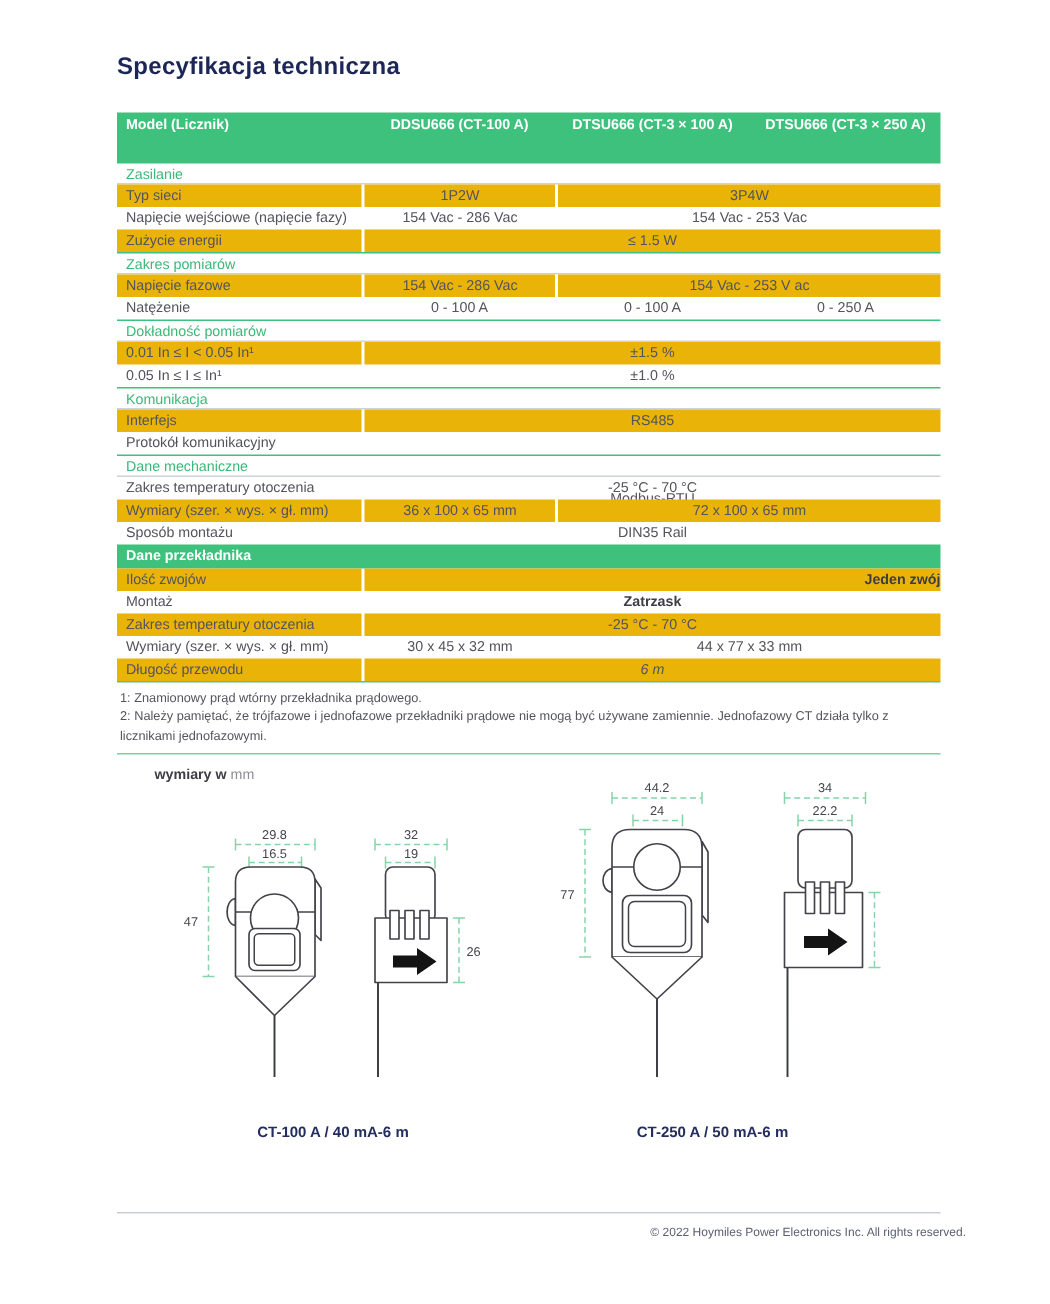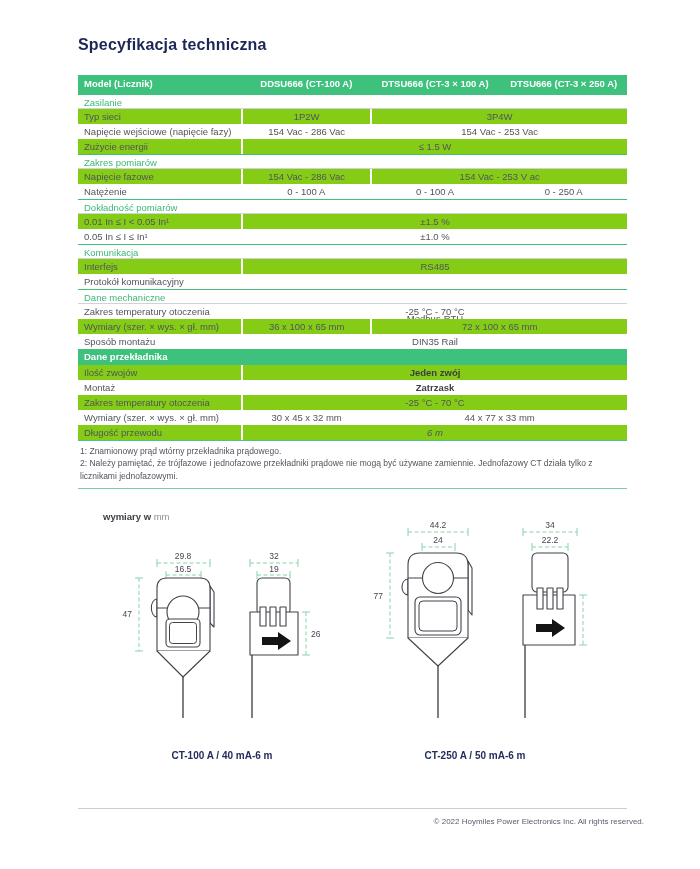--- a/index.html
+++ b/index.html
@@ -9,39 +9,39 @@
     -webkit-font-smoothing:antialiased;
   }
   .page-title{
     position:absolute;left:78px;top:36px;
     font-size:16px;font-weight:bold;color:#1d2757;letter-spacing:.2px;
   }
   
   .spec-table{position:absolute;left:78px;top:75px;width:549px;}
   .thead{
     display:flex;gap:2px;background:#3ec17d;color:#fff;
-    font-size:9.5px;font-weight:bold;height:19px;line-height:17px;
+    font-size:9.5px;font-weight:bold;height:33px;line-height:17px;
   }
   .thead .lab{width:163px;flex:none;padding-left:6px;box-sizing:border-box;}
   .thead .col{flex:1 1 0;text-align:center;}
   .section-row{
     height:15px;line-height:15px;font-size:9.5px;font-weight:normal;color:#3cb878;
     padding-left:6px;border-top:1px solid #3ec17d;border-bottom:1px solid #cfd2d6;
     box-sizing:border-box;
   }
   .section-bar{
     height:16px;line-height:16px;font-size:9.5px;font-weight:bold;color:#ffffff;
     background:#3ec17d;padding-left:6px;box-sizing:border-box;
   }
   .trow{display:flex;gap:2px;height:15px;line-height:15px;font-size:9.5px;color:#53545c;}
   .trow .cell{box-sizing:border-box;}
   .trow .lab{width:163px;flex:none;padding-left:6px;}
   .trow .val{flex:1 1 0;text-align:center;}
   .trow .val.bold{font-weight:bold;color:#3c3d45;}
-  .trow.shade .cell{background:#84cc16;}
+  .trow.shade .cell{background:#eab308;}
   .green-rule{border-top:1.5px solid #4cc389;height:0;}
   .footnotes{
     padding:4px 2px 6px 2px;border-bottom:1px solid #7ccfa5;
     font-size:8.5px;line-height:1.45;color:#53545c;
   }
   
   .dim-unit{position:absolute;left:103px;top:511px;font-size:9.5px;color:#45464e;}
   .dim-unit b{font-weight:bold;color:#3c3d45;}
   .dim-unit span{color:#8d8e95;}
   svg.drawings{position:absolute;left:0;top:515px;}
@@ -134,21 +134,21 @@
         <div class="cell val" style="flex-grow: 1;">36 x 100 x 65 mm</div>
         <div class="cell val" style="flex-grow: 2;">72 x 100 x 65 mm</div>
       </div>
       <div class="trow">
         <div class="cell lab">Sposób montażu</div>
         <div class="cell val" style="flex-grow: 3;">DIN35 Rail</div>
       </div>
       <div class="section-bar">Dane przekładnika</div>
       <div class="trow shade">
         <div class="cell lab">Ilość zwojów</div>
-        <div class="cell val bold" style="flex-grow: 3;">Jeden zwój</div>
+        <div class="cell val bold" style="flex-grow: 3; text-align: right;">Jeden zwój</div>
       </div>
       <div class="trow">
         <div class="cell lab">Montaż</div>
         <div class="cell val bold" style="flex-grow: 3;">Zatrzask</div>
       </div>
       <div class="trow shade">
         <div class="cell lab">Zakres temperatury otoczenia</div>
         <div class="cell val" style="flex-grow: 3;">-25 °C - 70 °C</div>
       </div>
       <div class="trow">

